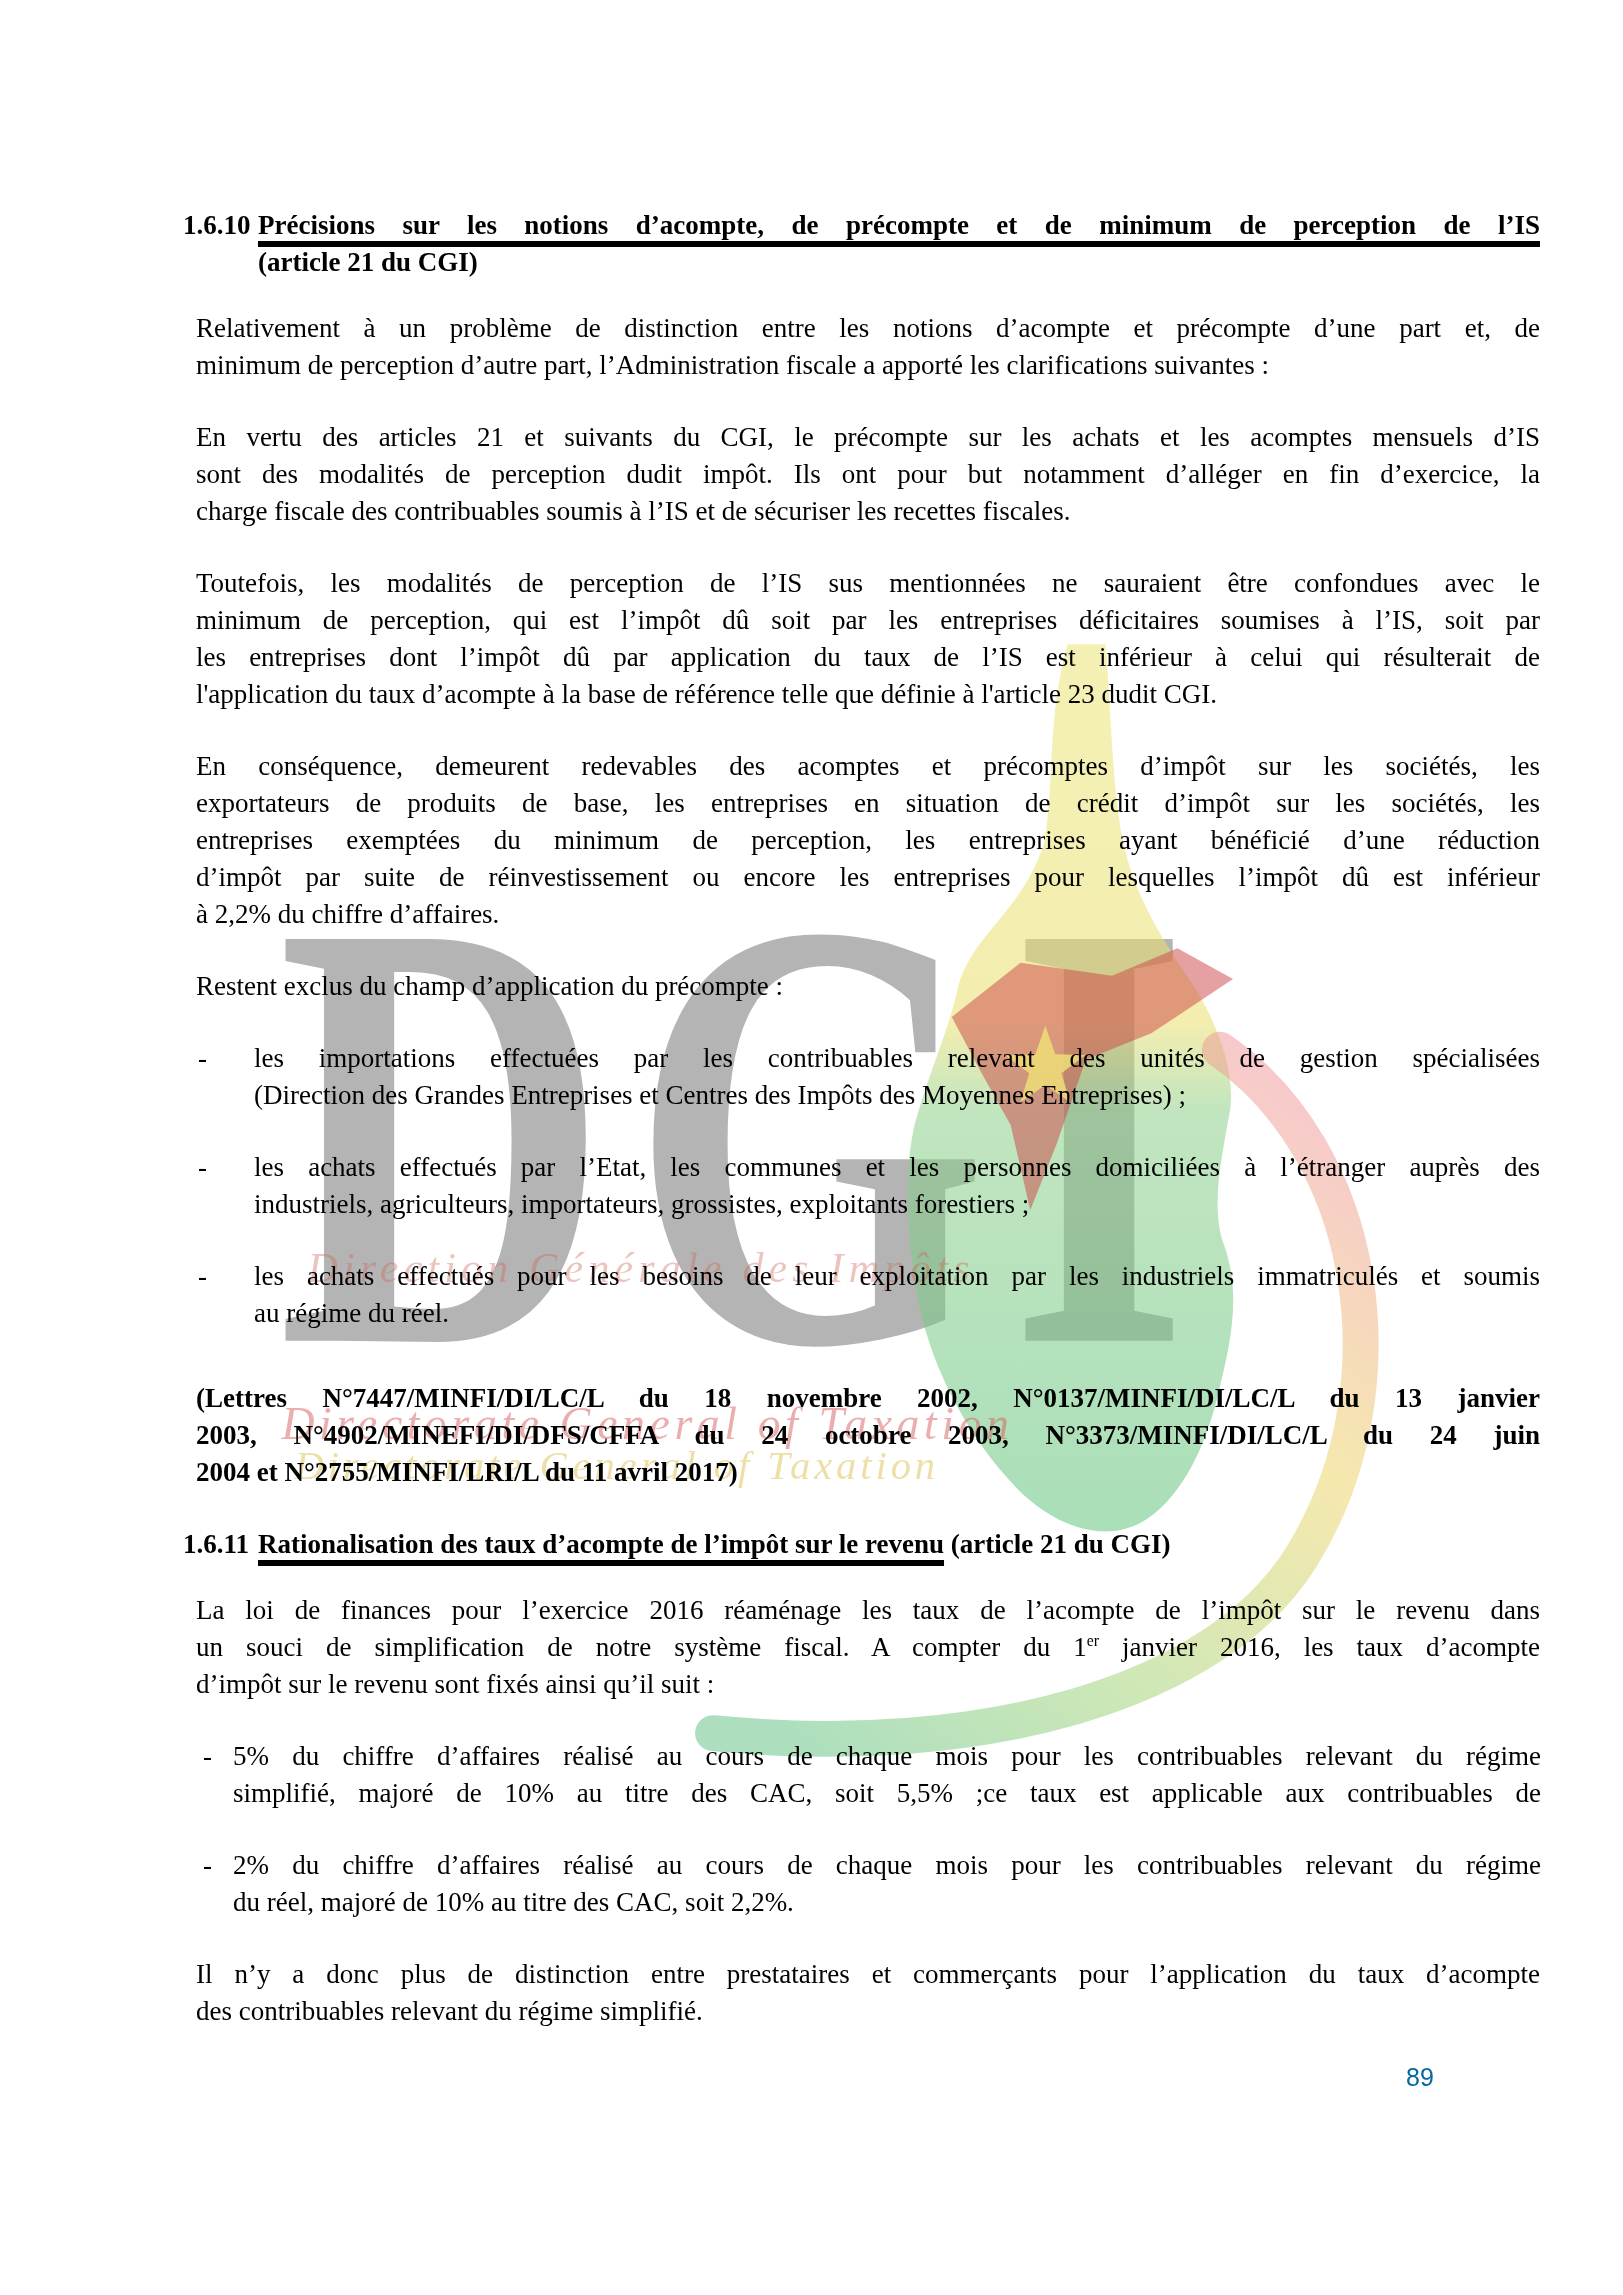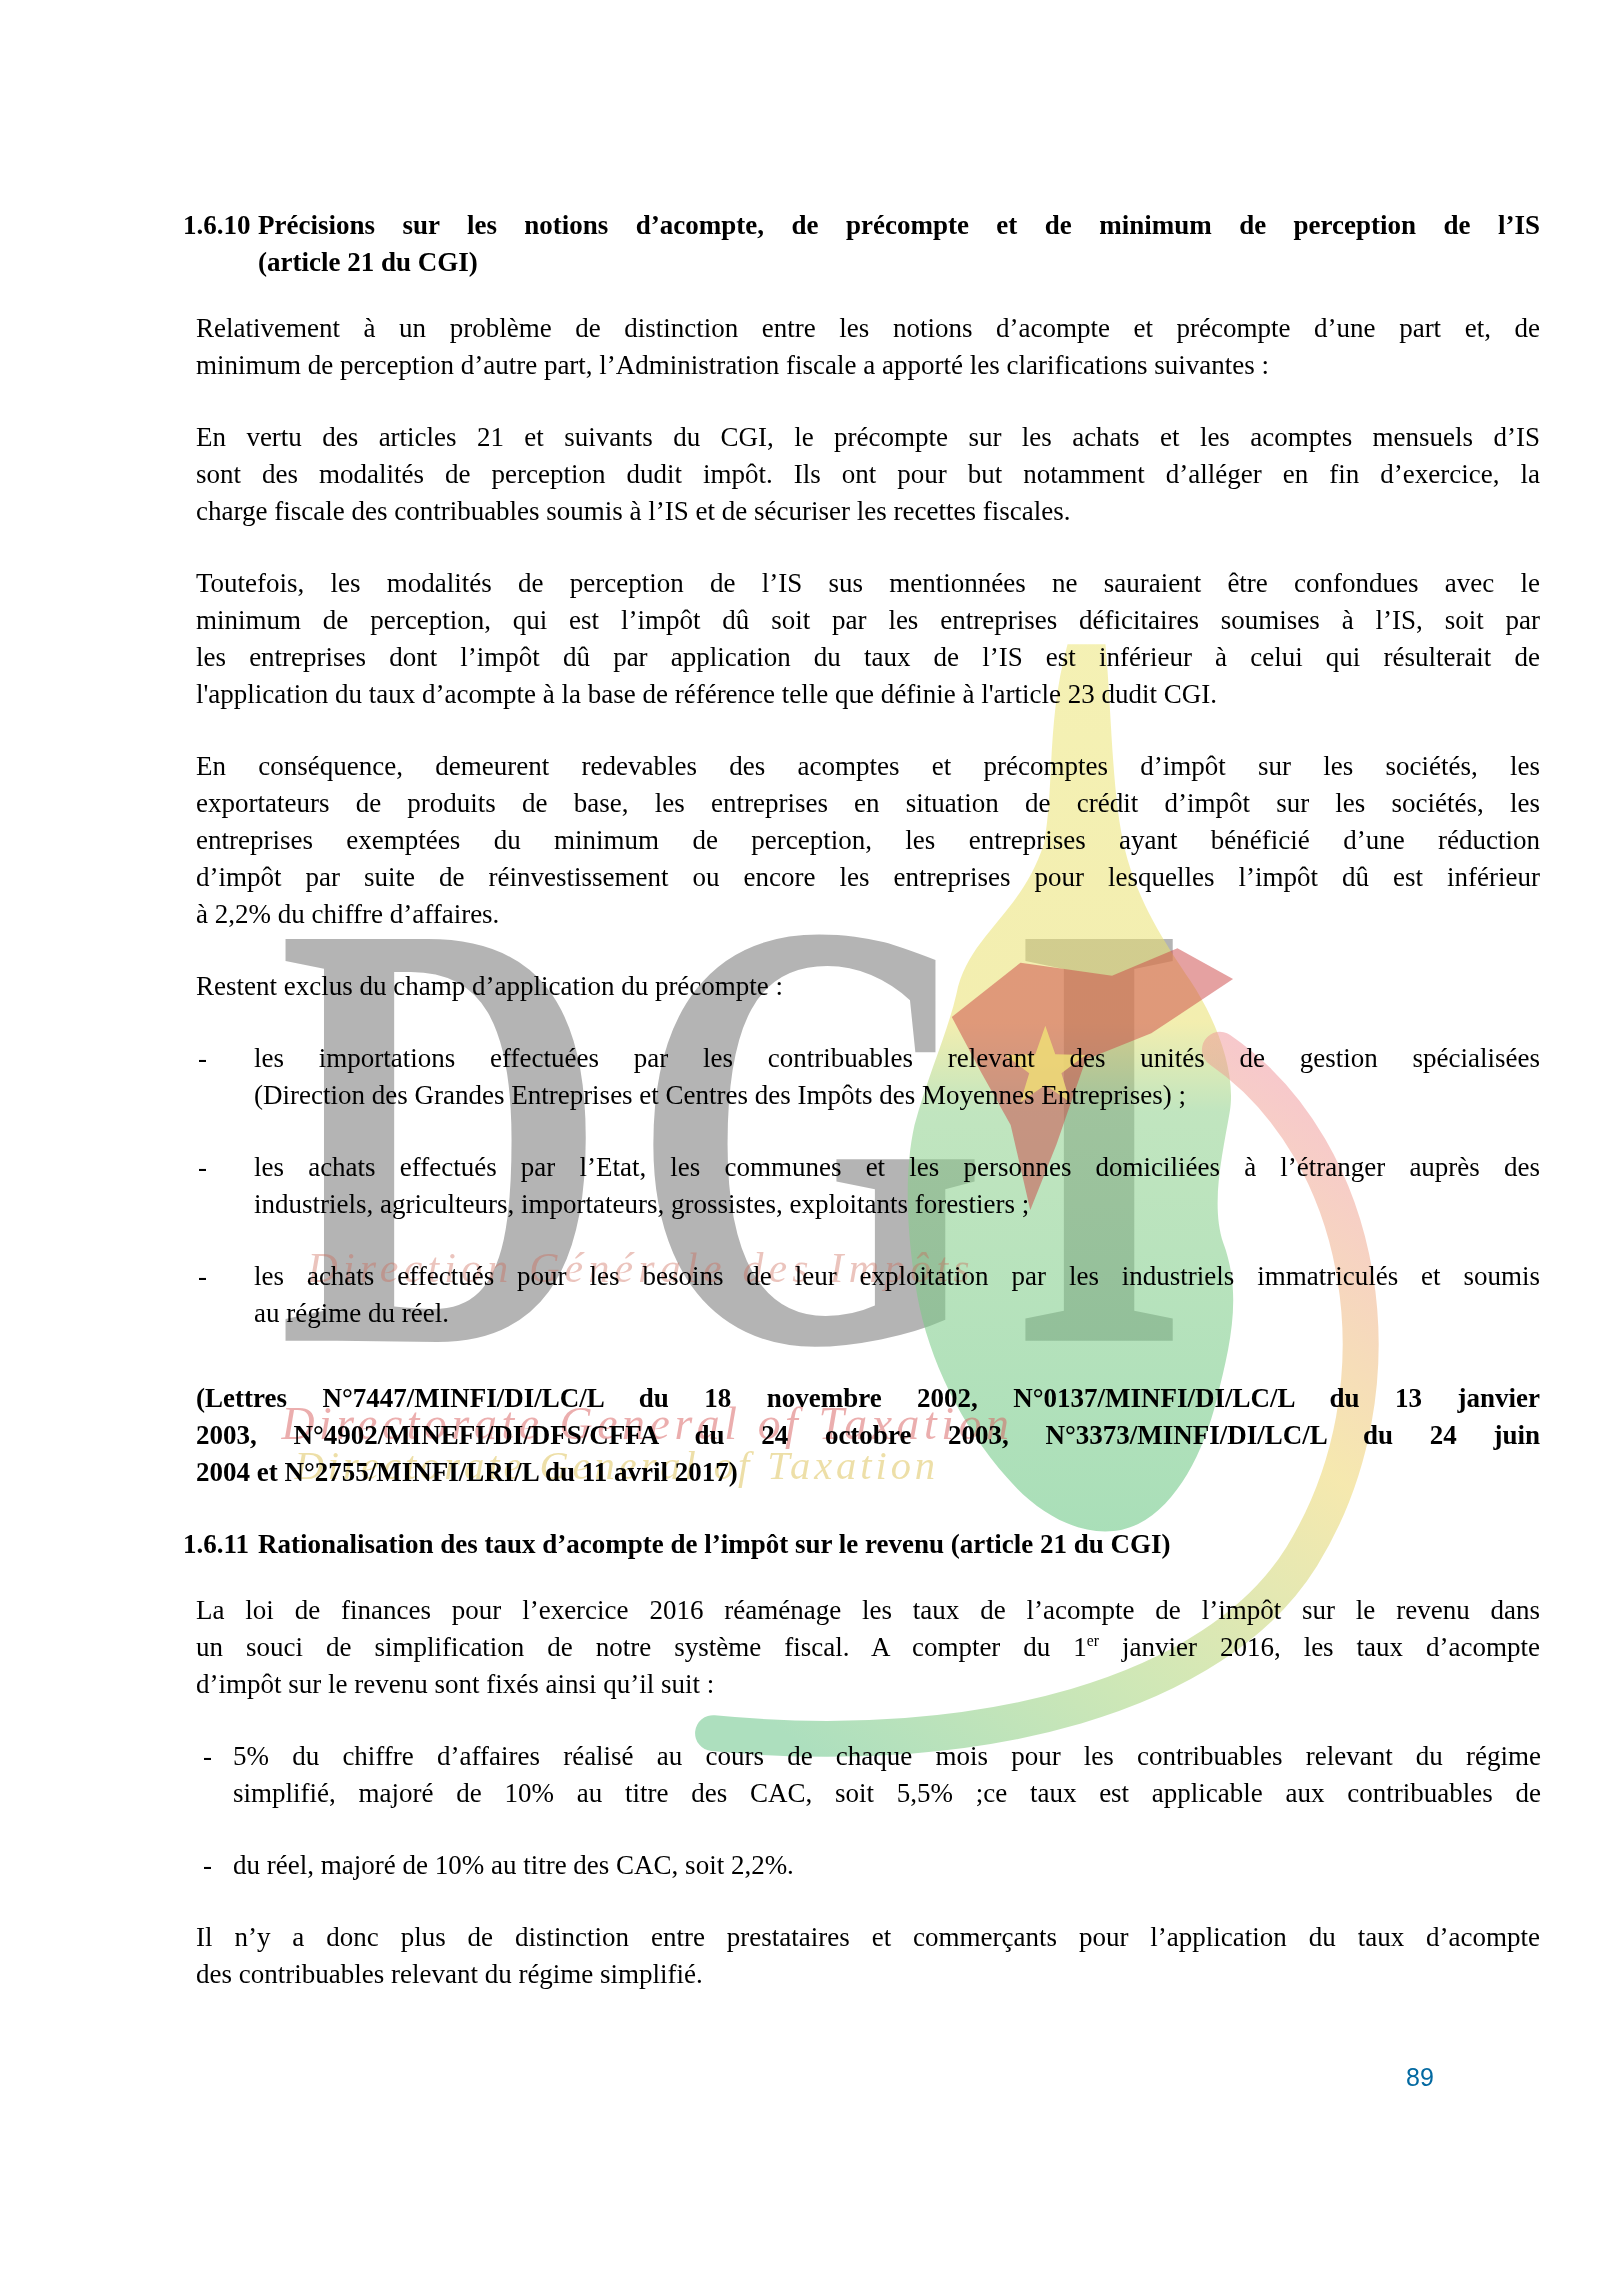--- a/index.html
+++ b/index.html
@@ -18,21 +18,21 @@
   .wm { position: absolute; left: 0; top: 0; width: 1623px; height: 2295px; z-index: 0; }
   .content { position: relative; z-index: 1; padding-top: 207px; }
   .block { margin-bottom: 35px; }
   .para { margin-left: 196px; width: 1344px; }
   .para.bold { font-weight: bold; margin-top: 48px; }
   .line.j { text-align: justify; text-align-last: justify; text-justify: inter-word; }
   .heading { font-weight: bold; margin-left: 150px; width: 1390px; margin-bottom: 29px; }
   .hline { position: relative; padding-left: 108px; }
   .hnum { position: absolute; left: 0; top: 0; margin-left: 33px; }
   .jfull { text-align: justify; text-align-last: justify; }
-  .u { text-decoration-thickness: 5.9px; text-underline-offset: 7.2px; }
+  .u { text-decoration: underline; text-decoration-thickness: 5.9px; text-underline-offset: 7.2px; }
   .bullets .bullet-item { position: relative; margin-bottom: 35px; }
   .bullets .bullet-item:last-child { margin-bottom: 0; }
   .bullets.wide .bullet-item { margin-left: 198px; width: 1342px; padding-left: 56px; }
   .bullets.narrow .bullet-item { margin-left: 203px; width: 1338px; padding-left: 30px; }
   .marker { position: absolute; left: 0; top: 0; }
   sup { font-size: 15.7px; line-height: 0; vertical-align: 10.5px; }
   .pagenum {
     position: absolute; left: 1406px; top: 2059px; z-index: 1;
     font-family: "Liberation Sans", "DejaVu Sans", sans-serif; font-size: 25px; color: #0369a1;
   }
@@ -150,21 +150,21 @@
         <div class="line j">La loi de finances pour l’exercice 2016 réaménage les taux de l’acompte de l’impôt sur le revenu dans</div>
         <div class="line j">un souci de simplification de notre système fiscal. A compter du 1<sup>er</sup> janvier 2016, les taux d’acompte</div>
         <div class="line">d’impôt sur le revenu sont fixés ainsi qu’il suit :</div>
       </div>
       <div class="block bullets narrow">
         <div class="bullet-item">
           <div class="line j"><span class="marker">-</span><span>5% du chiffre d’affaires réalisé au cours de chaque mois pour les contribuables relevant du régime</span></div>
           <div class="line j"><span>simplifié, majoré de 10% au titre des CAC, soit 5,5% ;ce taux est applicable aux contribuables de</span></div>
         </div>
         <div class="bullet-item">
-          <div class="line j"><span class="marker">-</span></div>
+          <div class="line j"><span class="marker">-</span><span>2% du chiffre d’affaires réalisé au cours de chaque mois pour les contribuables relevant du régime</span></div>
           <div class="line"><span>du réel, majoré de 10% au titre des CAC, soit 2,2%.</span></div>
         </div>
       </div>
       <div class="block para">
         <div class="line j">Il n’y a donc plus de distinction entre prestataires et commerçants pour l’application du taux d’acompte</div>
         <div class="line">des contribuables relevant du régime simplifié.</div>
       </div>
     </div>
 
   <div class="pagenum">89</div>

